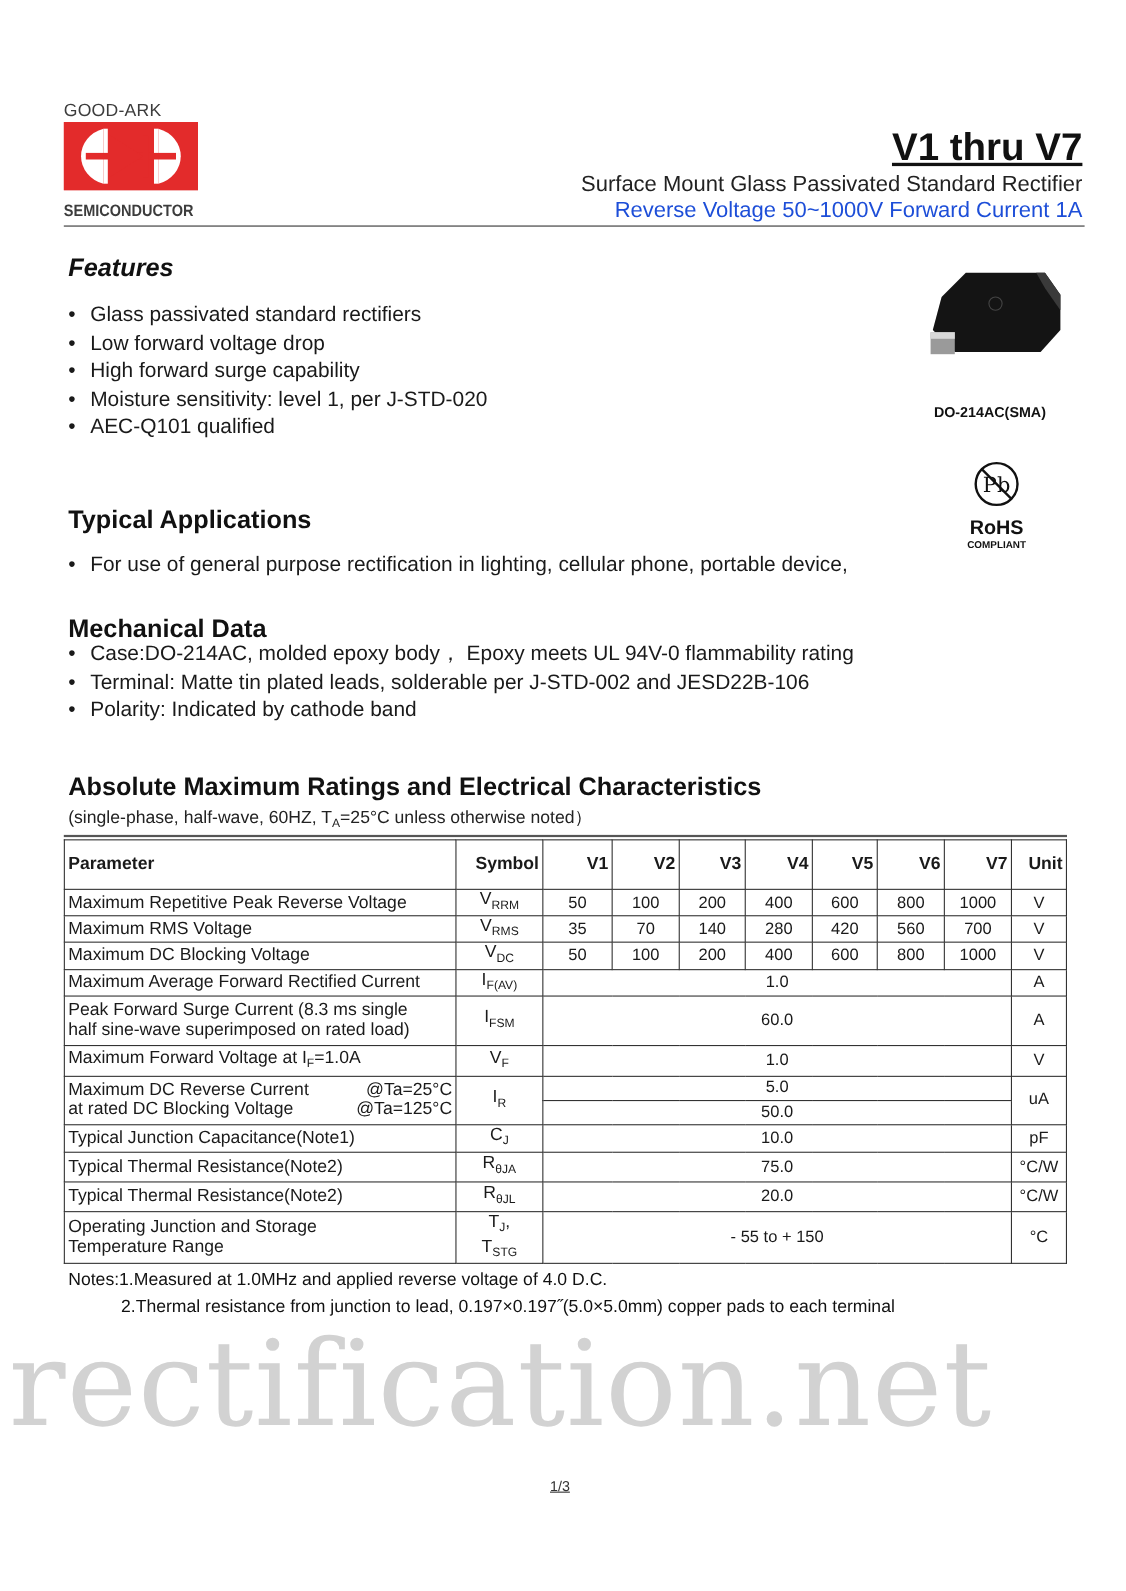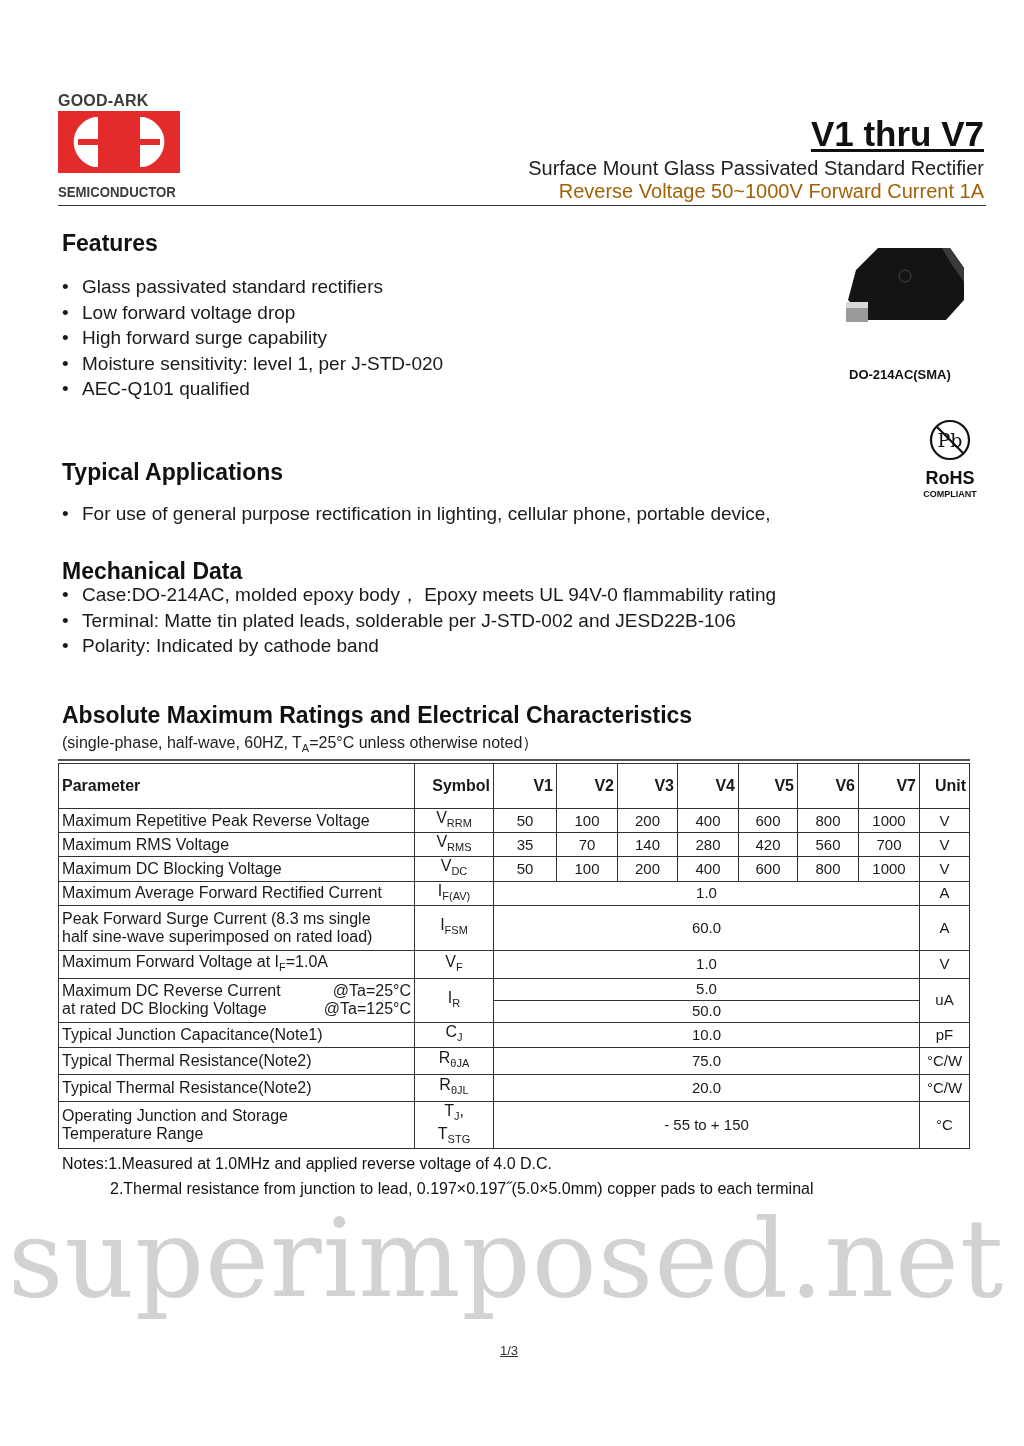--- a/index.html
+++ b/index.html
@@ -3,37 +3,37 @@
 <meta charset="utf-8">
 <style>
   html, body { margin: 0; padding: 0; }
   body {
     width: 1024px; height: 1446px; background: #ffffff; position: relative; overflow: hidden;
     font-family: "Liberation Sans", sans-serif; color: #111;
   }
   .abs { position: absolute; }
   
   #logo { left: 58px; top: 92px; width: 124px; height: 112px; }
-  #logo .brand { position: absolute; left: 0; top: 0; width: 122px; font-weight: bold; font-size: 16px; color: #3c3c3c; letter-spacing: 0.2px; }
+  #logo .brand { position: absolute; left: 0; top: 0; width: 122px; font-weight: normal; font-size: 16px; color: #3c3c3c; letter-spacing: 0.2px; }
   #logo .box { position: absolute; left: 0; top: 19px; width: 122px; height: 62px; background: #e32b2b; }
   #logo .semi { position: absolute; left: 0; top: 91px; width: 124px; font-weight: bold; font-size: 15px; color: #3c3c3c; transform: scaleX(0.88); transform-origin: left; white-space: nowrap; }
   
   #title { right: 40px; top: 114px; font-size: 35px; font-weight: bold; text-decoration: underline; text-decoration-thickness: 3px; text-underline-offset: 3px; }
   #subtitle1 { right: 40px; top: 157px; font-size: 20px; color: #222; white-space: nowrap; }
-  #subtitle2 { right: 40px; top: 180px; font-size: 20px; color: #a16207; white-space: nowrap; }
+  #subtitle2 { right: 40px; top: 180px; font-size: 20px; color: #1d4ed8; white-space: nowrap; }
   #header-rule { left: 58px; top: 205px; width: 928px; height: 1px; background: #333; }
 
   h2.sec { position: absolute; margin: 0; font-size: 23px; font-weight: bold; left: 62px; }
   ul.bullets { position: absolute; left: 62px; margin: 0; padding: 0; list-style: none; font-size: 19px; color: #1a1a1a; }
   ul.bullets li { height: 25.5px; line-height: 25px; white-space: nowrap; }
   ul.bullets li::before { content: "•"; display: inline-block; width: 20px; text-align: left; }
 
   #pkg-img { left: 838px; top: 240px; width: 130px; height: 100px; }
   #pkg-label { left: 849px; top: 367px; font-size: 13px; font-weight: bold; }
-  #rohs { left: 876px; top: 418px; width: 60px; height: 90px; text-align: center; margin-left: 44px; }
+  #rohs { left: 876px; top: 418px; width: 60px; height: 90px; text-align: center; }
   #rohs .rohs-t { font-size: 18px; font-weight: bold; margin-top: 2px; }
   #rohs .rohs-c { font-size: 9px; font-weight: bold; }
 
   #ratings-title { left: 62px; top: 702px; font-size: 23px; font-weight: bold; }
   #ratings-sub { left: 62px; top: 733px; font-size: 16px; color: #222; white-space: nowrap; }
   #ratings-sub sub { font-size: 11px; }
 
   #table-top { left: 58px; top: 759px; width: 912px; height: 2px; background: #555; }
   table#specs { position: absolute; left: 58px; top: 763px; border-collapse: collapse; font-size: 16px; color: #1a1a1a; table-layout: fixed; }
   #specs td, #specs th { border: 1.5px solid #333; padding: 0 3px; height: 21px; line-height: 18px; }
@@ -71,21 +71,21 @@
     </svg>
   </div>
   <div class="semi">SEMICONDUCTOR</div>
 </div>
 
 <div id="title" class="abs">V1 thru V7</div>
 <div id="subtitle1" class="abs">Surface Mount Glass Passivated Standard Rectifier</div>
 <div id="subtitle2" class="abs">Reverse Voltage 50~1000V   Forward Current 1A</div>
 <div id="header-rule" class="abs"></div>
 
-<h2 class="sec" style="top:230px;">Features</h2>
+<h2 class="sec" style="top:230px;font-style:italic;">Features</h2>
 <ul class="bullets" style="top:274px;">
   <li>Glass passivated standard rectifiers</li>
   <li>Low forward voltage drop</li>
   <li>High forward surge capability</li>
   <li>Moisture sensitivity: level 1, per J-STD-020</li>
   <li>AEC-Q101 qualified</li>
 </ul>
 
 <div id="pkg-img" class="abs">
   <svg width="130" height="100" viewBox="0 0 130 100">
@@ -250,14 +250,14 @@
         </td>
     <td class="num" colspan="7">- 55 to + 150</td>
     <td class="num">°C</td>
   </tr>
 </tbody>
   </table>
 
 <div id="notes1" class="abs">Notes:1.Measured at 1.0MHz and applied reverse voltage of 4.0 D.C.</div>
 <div id="notes2" class="abs">2.Thermal resistance from junction to lead, 0.197×0.197˝(5.0×5.0mm) copper pads to each terminal</div>
 
-<div id="watermark" class="abs">superimposed.net</div>
+<div id="watermark" class="abs">rectification.net</div>
 <div id="page-num" class="abs">1/3</div>
 
 </body></html>

